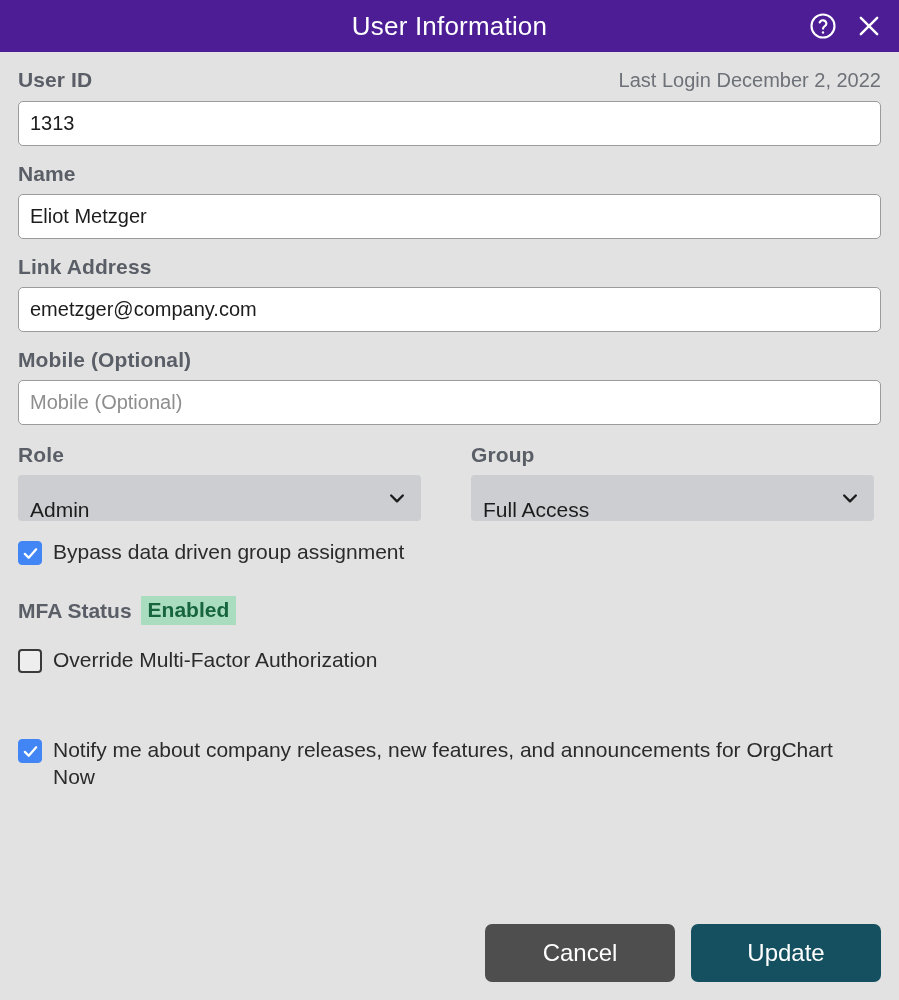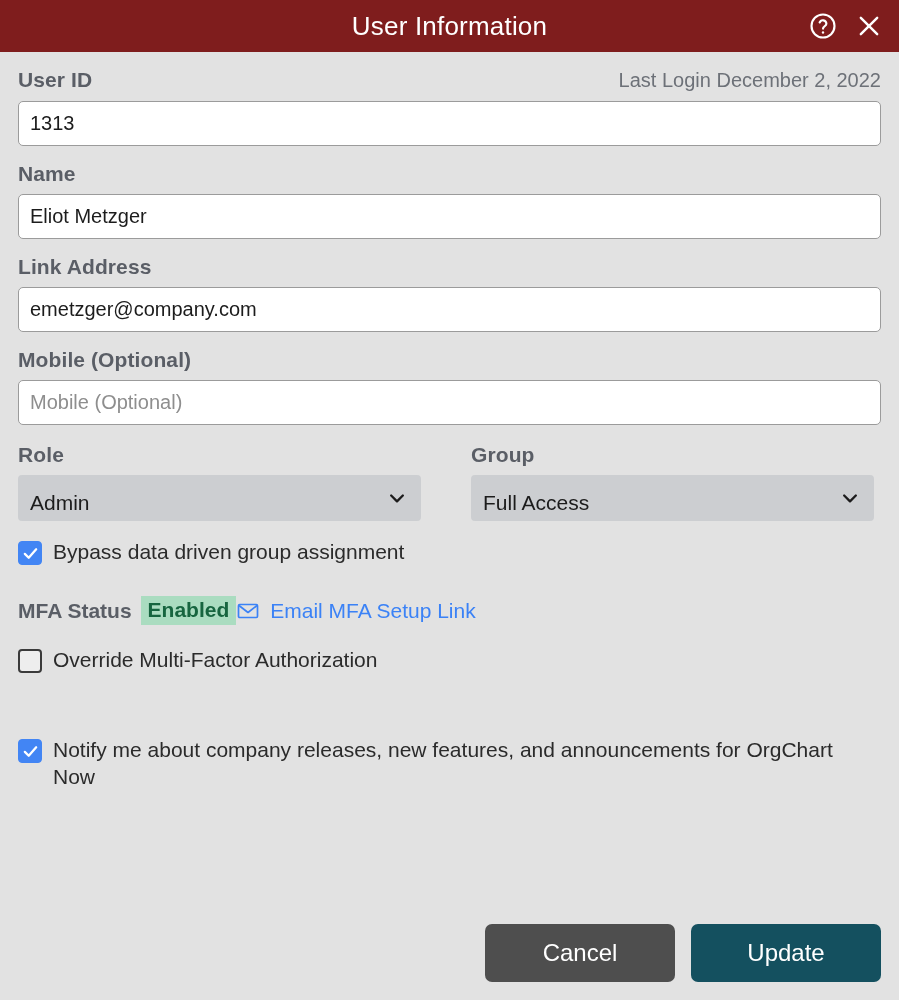--- a/index.html
+++ b/index.html
@@ -20,21 +20,21 @@
     height: 1000px;
     background: #e2e2e2;
     display: flex;
     flex-direction: column;
     position: relative;
   }
 
   
   .titlebar {
     height: 52px;
-    background: #7f1d1d;
+    background: #4c1d95;
     color: #ffffff;
     display: flex;
     align-items: center;
     justify-content: center;
     position: relative;
     flex: 0 0 52px;
   }
   .titlebar-title {
     font-size: 26px;
     font-weight: normal;
@@ -119,21 +119,21 @@
   }
   .select-box {
     width: 100%;
     height: 46px;
     background: #ccced1;
     border: none;
     border-radius: 4px;
     font-family: "Liberation Sans", sans-serif;
     font-size: 21px;
     color: #1c1c1c;
-    padding: 5px 40px 0 12px;
+    padding: 12px 40px 0 12px;
     appearance: none;
     -webkit-appearance: none;
     outline: none;
     cursor: pointer;
     line-height: 46px;
   }
   .select-chevron {
     position: absolute;
     right: 14px;
     top: 0;
@@ -310,29 +310,20 @@
         </svg>
       </span>
       <span class="cb-label">Bypass data driven group assignment</span>
     </div>
 
     <div class="mfa-row">
       <div class="mfa-left">
         <span class="mfa-label">MFA Status</span>
         <span class="badge">Enabled</span>
       </div>
-      <a class="mfa-link">
-        <span style="display:flex;align-items:center;">
-          <svg width="24" height="24" viewBox="0 0 24 24" fill="none" stroke="#3b82f6" stroke-width="1.7" stroke-linejoin="round">
-            <rect x="2.5" y="5.5" width="19" height="13" rx="1.2"></rect>
-            <polyline points="3,6.5 12,13.5 21,6.5"></polyline>
-          </svg>
-        </span>
-        <span>Email MFA Setup Link</span>
-      </a>
     </div>
 
     <div class="check-row" style="margin-top:22px;">
       <span class="cb unchecked"></span>
       <span class="cb-label">Override Multi-Factor Authorization</span>
     </div>
 
     <div class="check-row" style="margin-top:63px;">
       <span class="cb checked">
         <svg width="17" height="17" viewBox="0 0 24 24" fill="none" stroke="#ffffff" stroke-width="3.2" stroke-linecap="round" stroke-linejoin="round">

